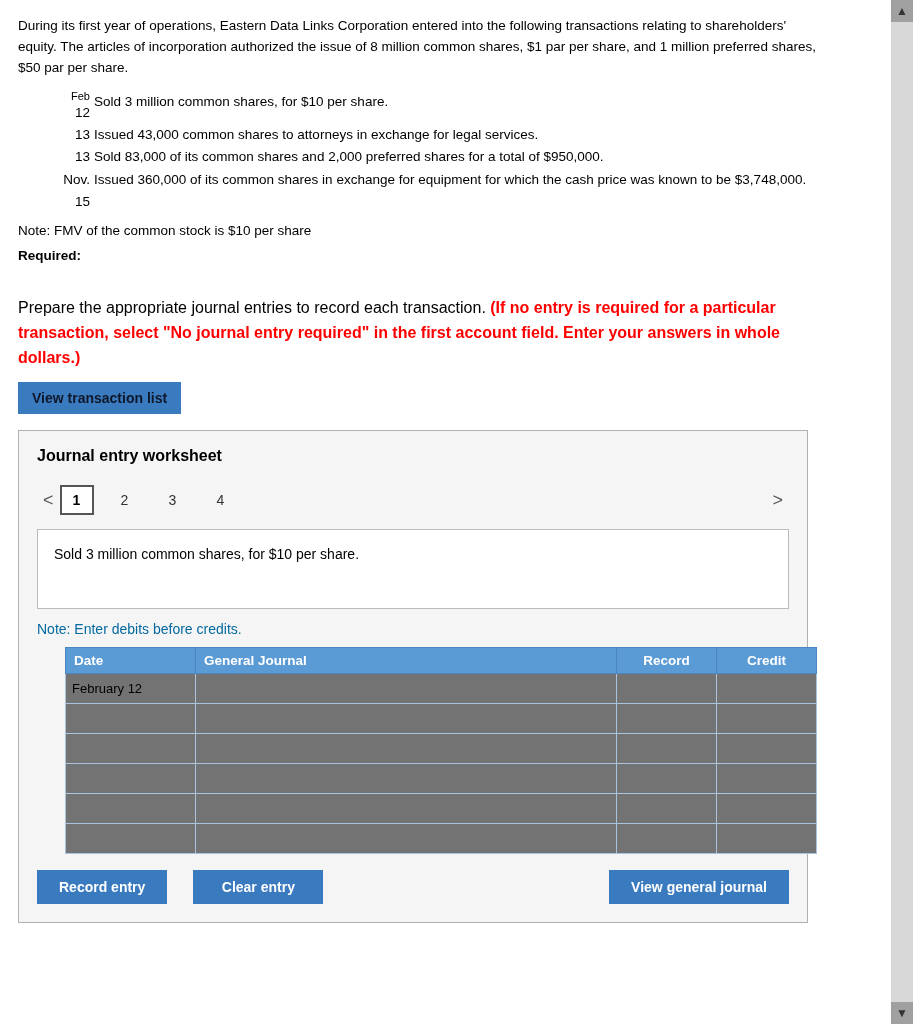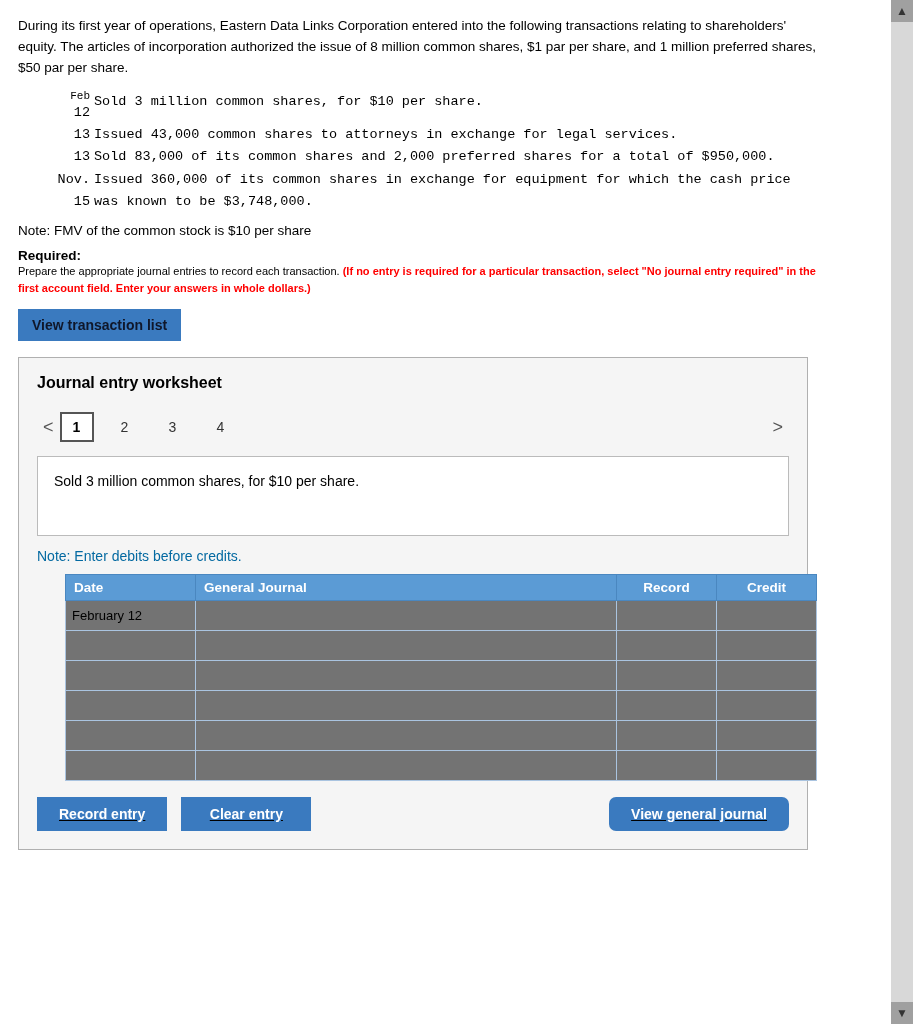--- a/index.html
+++ b/index.html
@@ -49,21 +49,20 @@
     .intro-text {
       font-size: 13.5px;
       line-height: 1.55;
       margin-bottom: 12px;
     }
 
     .transactions-list {
       margin: 8px 0 10px 28px;
       font-size: 13.5px;
       line-height: 1.65;
-      font-family: Liberation Mono, monospace;
     }
     .transactions-list .row {
       display: flex;
     }
     .transactions-list .date-col {
       min-width: 48px;
       font-weight: normal;
       display: flex;
       flex-direction: column;
       align-items: flex-end;
@@ -78,22 +77,23 @@
       margin: 6px 0 10px 0;
     }
     .required-section {
       margin-bottom: 12px;
     }
     .required-title {
       font-weight: bold;
       font-size: 13.5px;
     }
     .required-body {
-      font-size: 11px;
+      font-size: 16px;
       line-height: 1.55;
+      margin-top: 33px;
     }
     .required-red {
       color: red;
       font-weight: bold;
     }
 
     .btn-view-transaction {
       background: #3a7abf;
       color: #0f172a;
       border: none;
@@ -210,37 +210,35 @@
     }
     .journal-table tbody tr td:first-child {
       font-size: 13px;
       padding-left: 6px;
       color: #000;
     }
 
     .btn-row {
       display: flex;
       margin-top: 16px;
-      gap: 14px;
-      align-items: center;
-      text-decoration: underline;
+      gap: 26px;
+      align-items: center;
     }
     .btn-blue {
       background: #3a7abf;
       color: #fff;
       border: none;
       padding: 9px 22px;
       font-size: 14px;
       font-weight: bold;
       cursor: pointer;
       min-width: 130px;
     }
     .btn-blue.view-general {
       margin-left: auto;
-      border-radius: 7px;
     }
     .feb-superscript {
       font-size: 11px;
       line-height: 1;
     }
   </style>
 </head>
 <body>
 
 <div class="main-content">

